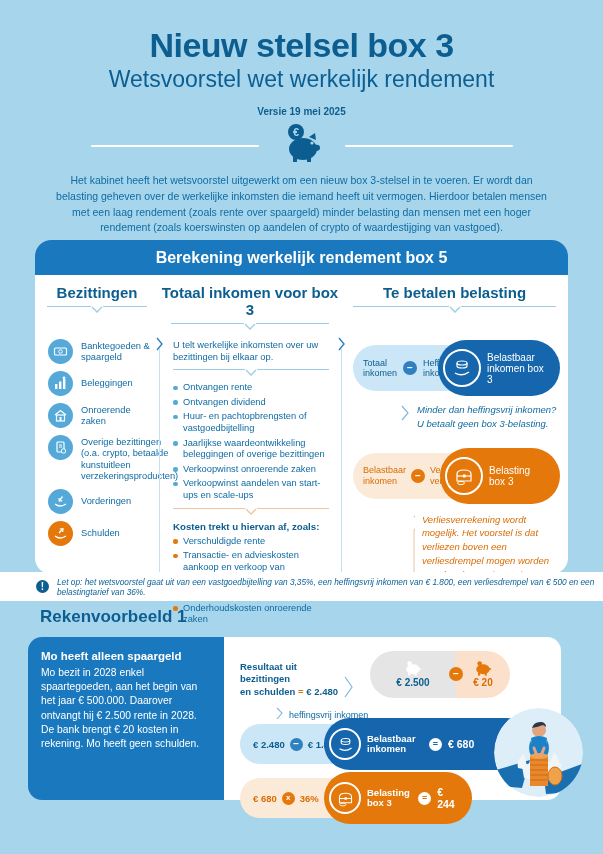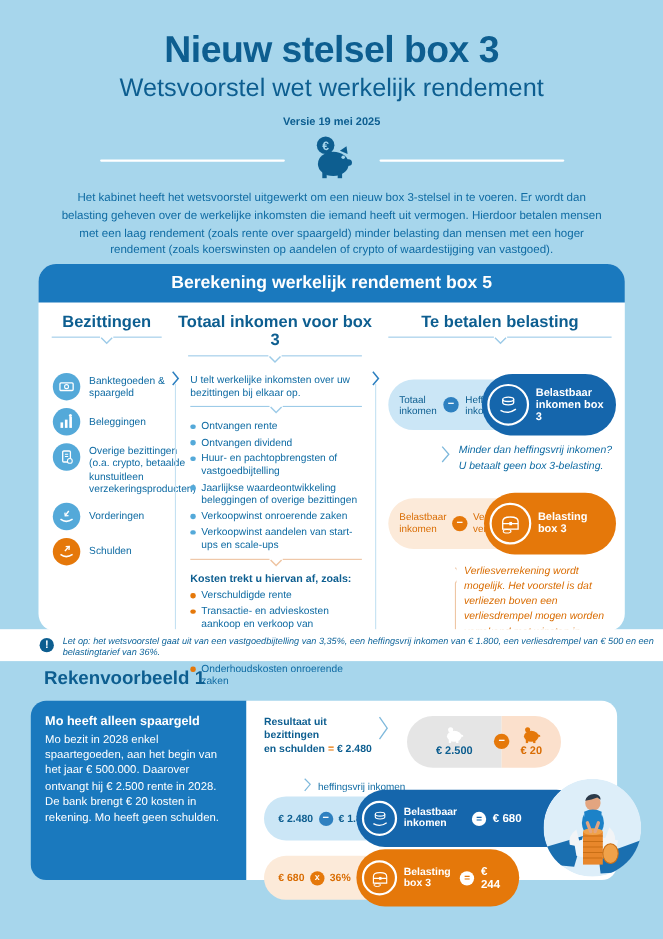--- a/index.html
+++ b/index.html
@@ -68,21 +68,21 @@
   .f-row { position:relative; }
   .pill-light { position:relative; height:46px; border-radius:24px; display:flex; align-items:center;
                 gap:6px; padding:0 10px; font-size:9px; line-height:1.15; color:#0d5e90; }
   .pill-light.blue { background:#cbe6f6; }
   .pill-light.orange { background:#fcead9; color:#d96d04; }
   .opcirc { width:14px; height:14px; min-width:14px; border-radius:50%; color:#fff; font-weight:bold;
             font-size:10px; display:flex; align-items:center; justify-content:center; line-height:1; }
   .opcirc.blue { background:#2e80c0; } .opcirc.or { background:#e5780a; }
   .pill-dark { position:absolute; top:-5px; right:-2px; height:56px; border-radius:28px;
                display:flex; align-items:center; gap:6px; padding:0 8px 0 5px;
-               color:#fff; font-weight:bold; font-size:10px; line-height:1.1; }
+               color:#fff; font-weight:normal; font-size:10px; line-height:1.1; }
   .pill-dark.blue { background:#1566ac; width:122px; }
   .pill-dark.orange { background:#e5780a; width:120px; }
   .icon-ring { width:38px; height:38px; min-width:38px; border-radius:50%; border:2px solid #fff;
                display:flex; align-items:center; justify-content:center; }
   .pct { position:relative; font-weight:bold; }
   .badge { position:absolute; top:-12px; right:-2px; width:12px; height:12px; background:#0d5e90;
            color:#fff; border-radius:50%; font-size:9px; font-weight:bold; text-align:center; line-height:12px; }
   .note { display:flex; gap:7px; font-style:italic; font-size:9.5px; line-height:1.45; }
   .note .txt { white-space:pre-line; }
   .note1 { margin:12px 0 0 48px; color:#0f6ba3; }
@@ -97,21 +97,21 @@
   .footnote .txt { font-size:8.3px; font-style:italic; color:#0d6399; }
 
   
   .ex-title { position:absolute; top:607px; left:40px; font-size:17px; font-weight:bold; color:#0d5e90; }
   .example { position:absolute; top:637px; left:28px; width:533px; height:163px; display:flex; }
   .case-box { width:196px; background:#1a79be; border-radius:14px 0 0 14px; color:#fff; padding:13px 13px; }
   .case-box h3 { font-size:11.5px; font-weight:bold; margin-bottom:4px; }
   .case-box p { font-size:10.3px; line-height:1.38; }
   .calc-box { flex:1; background:#fff; border-radius:0 14px 14px 0; padding:9px 12px 0 16px; position:relative; }
 
-  .rowA { display:flex; align-items:flex-start; margin-top:5px; }
+  .rowA { display:flex; align-items:flex-end; margin-top:5px; }
   .rowA .rlabel { width:104px; font-weight:bold; font-size:9.5px; color:#0d5e90; line-height:1.3; }
   .eq-or { color:#e5780a; font-weight:bold; }
   .rowA .pills { display:flex; position:relative; margin-left:16px; }
   .half-pill { height:47px; display:flex; flex-direction:column; align-items:center; justify-content:center; gap:1px; }
   .hp-blue { width:86px; background:#e5e5e5; border-radius:24px 0 0 24px; }
   .hp-or { width:54px; background:#fbe0cc; border-radius:0 24px 24px 0; }
   .hp-blue .val { font-size:10px; font-weight:bold; color:#0d5e90; }
   .hp-or .val { font-size:10px; font-weight:bold; color:#d96d04; }
   .rowA .opcirc { position:absolute; left:79px; top:16px; }
 
@@ -225,20 +225,30 @@
         <div class="asset mid">
           <span class="circ">
             <svg width="15" height="15" viewBox="0 0 15 15">
                 <rect x="2" y="8" width="2.4" height="5" fill="#fff"></rect>
                 <rect x="6" y="5.5" width="2.4" height="7.5" fill="#fff"></rect>
                 <rect x="10" y="3" width="2.4" height="10" fill="#fff"></rect>
                 <circle cx="11" cy="1.8" r="1.4" fill="#fff"></circle>
               </svg>
           </span>
           <span class="lbl">Beleggingen</span>
+        </div>
+        <div class="asset">
+          <span class="circ">
+            <svg width="15" height="15" viewBox="0 0 15 15">
+                <path d="M2 7 L7.5 2.5 L13 7" fill="none" stroke="#fff" stroke-width="1.3"></path>
+                <rect x="3.5" y="7" width="8" height="6" fill="none" stroke="#fff" stroke-width="1.2"></rect>
+                <rect x="6.5" y="9" width="2" height="4" fill="#fff"></rect>
+              </svg>
+          </span>
+          <span class="lbl">Onroerende zaken</span>
         </div>
         <div class="asset">
           <span class="circ">
             <svg width="15" height="15" viewBox="0 0 15 15">
                 <rect x="4" y="2" width="7" height="10" rx="1" fill="none" stroke="#fff" stroke-width="1.2"></rect>
                 <line x1="6" y1="5" x2="9" y2="5" stroke="#fff"></line>
                 <line x1="6" y1="7" x2="9" y2="7" stroke="#fff"></line>
                 <circle cx="10.5" cy="11" r="2.2" fill="#54a9d9" stroke="#fff" stroke-width="1"></circle>
               </svg>
           </span>

